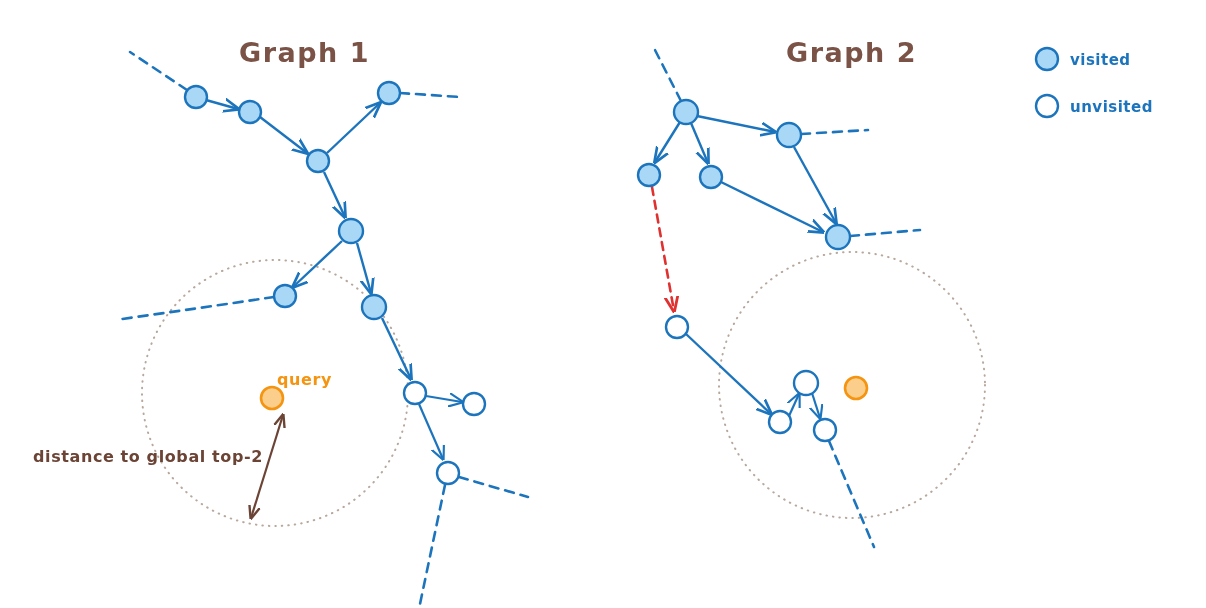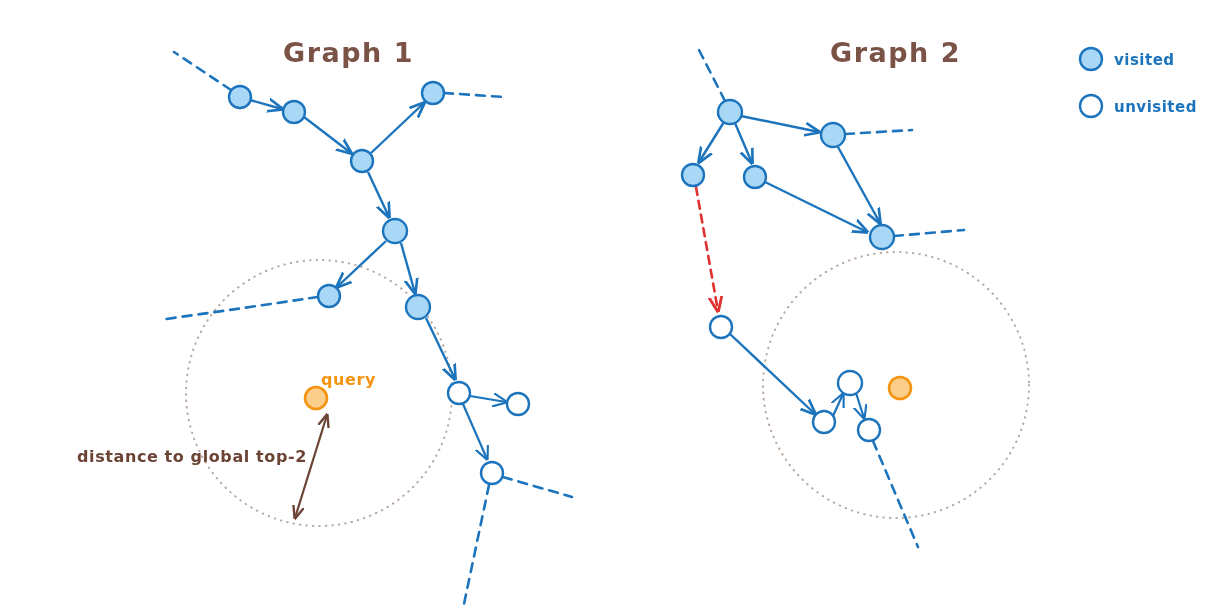--- a/index.html
+++ b/index.html
@@ -10,21 +10,20 @@
   body {
     width: 1206px;
     height: 608px;
     overflow: hidden;
     font-family: "DejaVu Sans", sans-serif;
   }
   #canvas-wrap {
     position: relative;
     width: 1118px;
     height: 608px;
-    margin-left: 44px;
   }
   svg#diagram {
     position: absolute;
     left: 0;
     top: 0;
     width: 1206px;
     height: 608px;
     display: block;
   }
   .hand-title {

